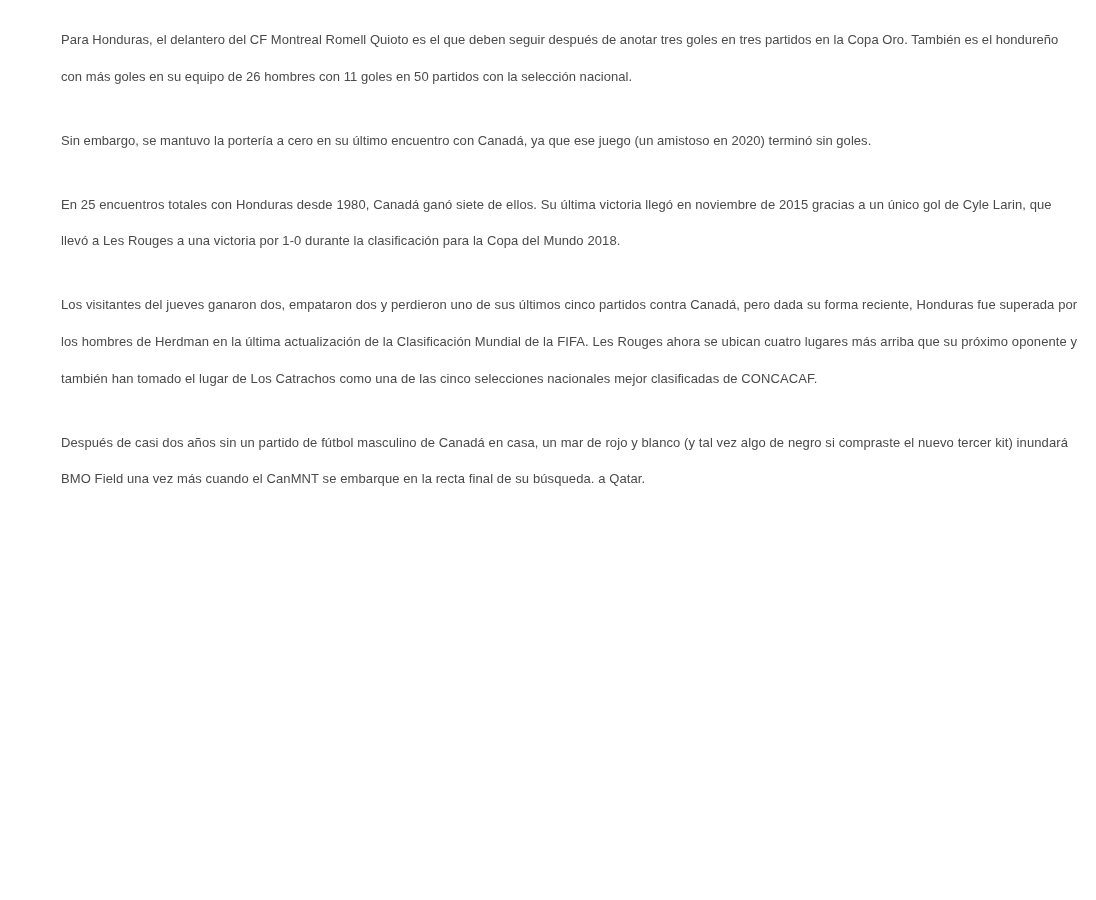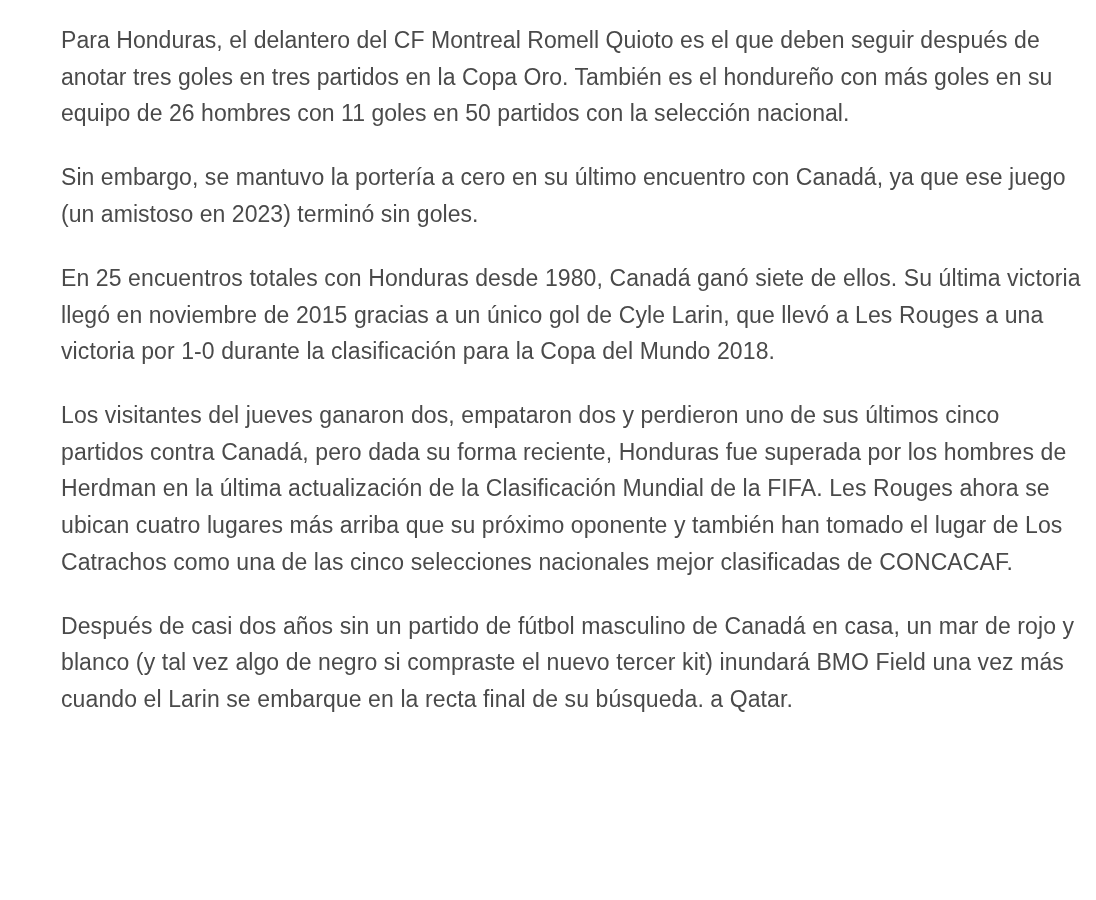--- a/index.html
+++ b/index.html
@@ -12,38 +12,38 @@
       height: 900px;
       overflow: hidden;
       position: relative;
     }
     .article {
       position: absolute;
       left: 61px;
       top: 22px;
       width: 1020px;
       font-family: "Liberation Sans", sans-serif;
-      font-size: 23px;
+      font-size: 13px;
       line-height: 36.6px;
       color: #4a4a4a;
     }
     .article p {
       margin: 0 0 27.5px 0;
       padding: 0;
       letter-spacing: 0.05px;
     }
     .article p.p4, .article p.p5, .article p.p6 {
       letter-spacing: 0.1px;
     }
     .article p.p3 {
       letter-spacing: 0.05px;
     }
   </style>
 </head>
 <body>
 
 <div class="article">
   <p class="p1">Para Honduras, el delantero del CF Montreal Romell Quioto es el que deben seguir después de anotar tres goles en tres partidos en la Copa Oro. También es el hondureño con más goles en su equipo de 26 hombres con 11 goles en 50 partidos con la selección nacional.</p>
-  <p class="p3">Sin embargo, se mantuvo la portería a cero en su último encuentro con Canadá, ya que ese juego (un amistoso en 2023) terminó sin goles.</p>
+  <p class="p3">Sin embargo, se mantuvo la portería a cero en su último encuentro con Canadá, ya que ese juego (un amistoso en 2020) terminó sin goles.</p>
   <p class="p4">En 25 encuentros totales con Honduras desde 1980, Canadá ganó siete de ellos. Su última victoria llegó en noviembre de 2015 gracias a un único gol de Cyle Larin, que llevó a Les Rouges a una victoria por 1-0 durante la clasificación para la Copa del Mundo 2018.</p>
   <p class="p5">Los visitantes del jueves ganaron dos, empataron dos y perdieron uno de sus últimos cinco partidos contra Canadá, pero dada su forma reciente, Honduras fue superada por los hombres de Herdman en la última actualización de la Clasificación Mundial de la FIFA. Les Rouges ahora se ubican cuatro lugares más arriba que su próximo oponente y también han tomado el lugar de Los Catrachos como una de las cinco selecciones nacionales mejor clasificadas de CONCACAF.</p>
-  <p class="p6">Después de casi dos años sin un partido de fútbol masculino de Canadá en casa, un mar de rojo y blanco (y tal vez algo de negro si compraste el nuevo tercer kit) inundará BMO Field una vez más cuando el Larin se embarque en la recta final de su búsqueda. a Qatar.</p>
+  <p class="p6">Después de casi dos años sin un partido de fútbol masculino de Canadá en casa, un mar de rojo y blanco (y tal vez algo de negro si compraste el nuevo tercer kit) inundará BMO Field una vez más cuando el CanMNT se embarque en la recta final de su búsqueda. a Qatar.</p>
 </div>
 
 </body></html>

